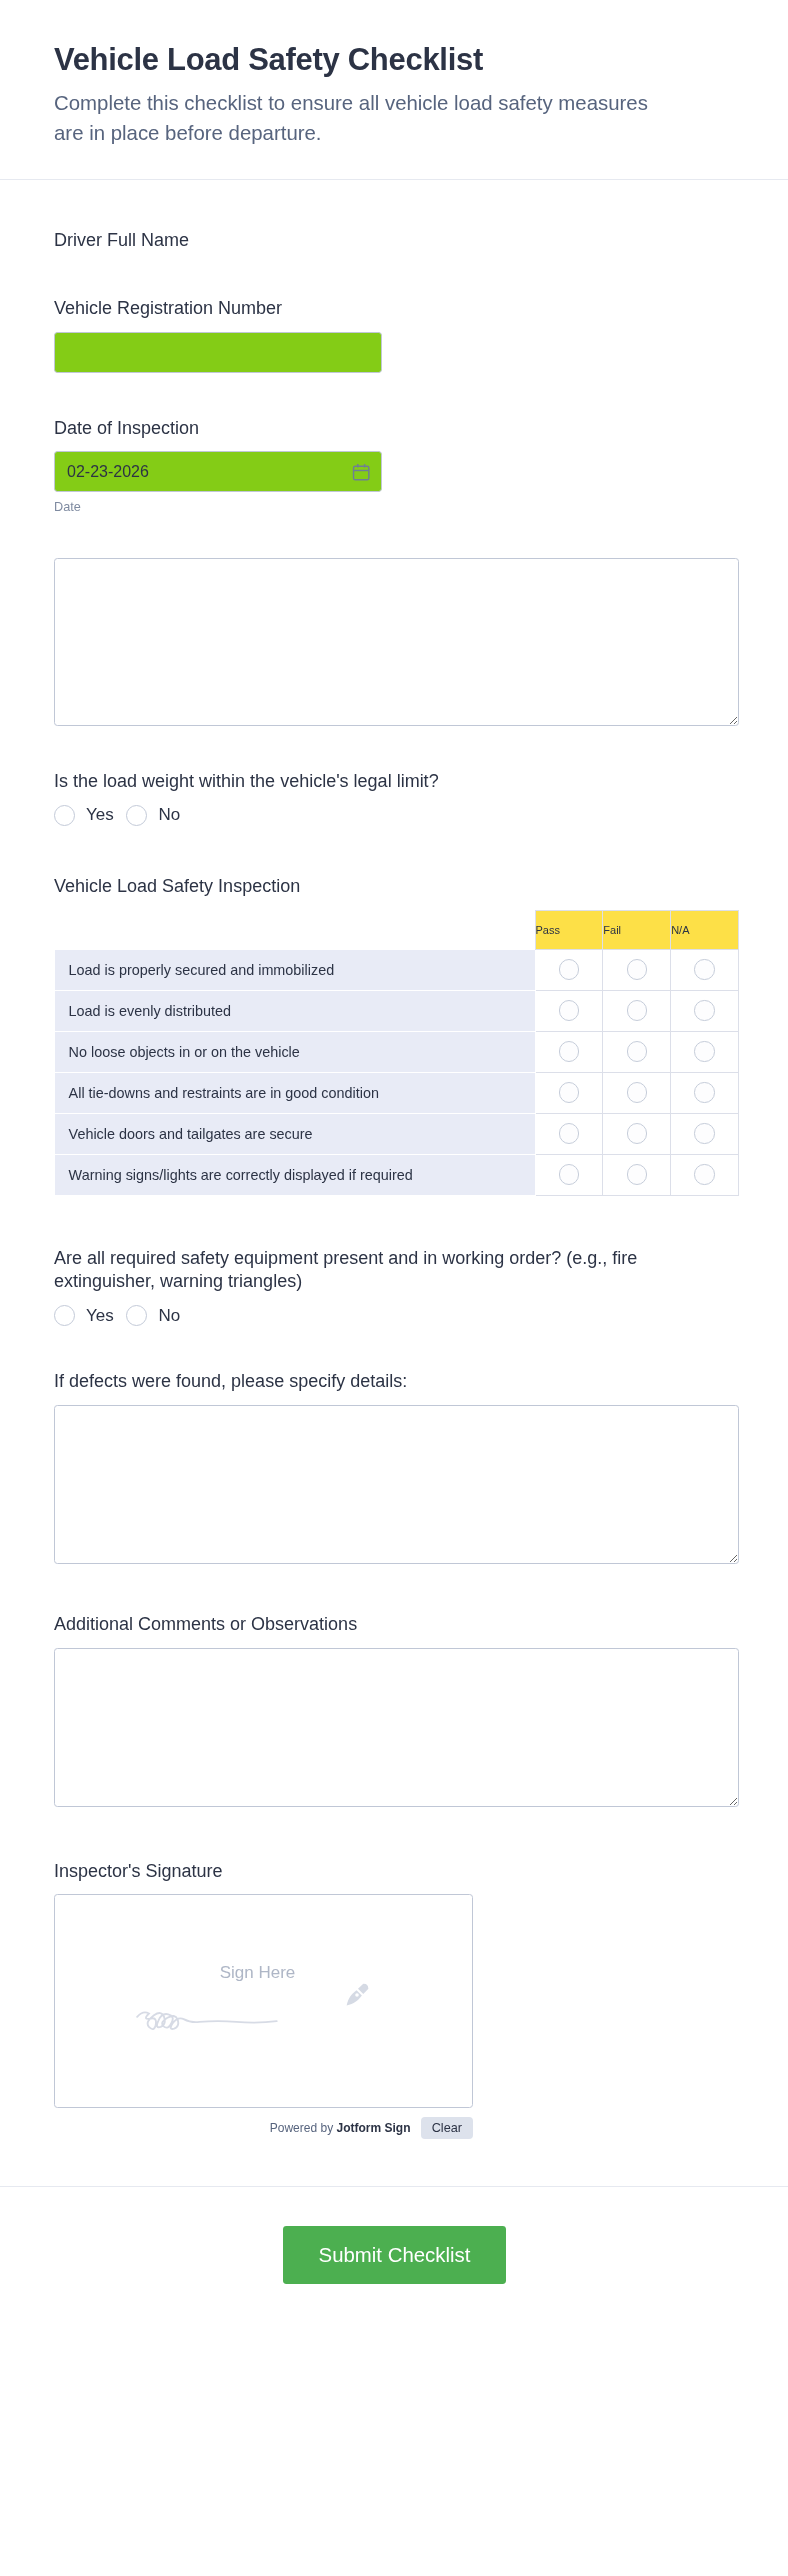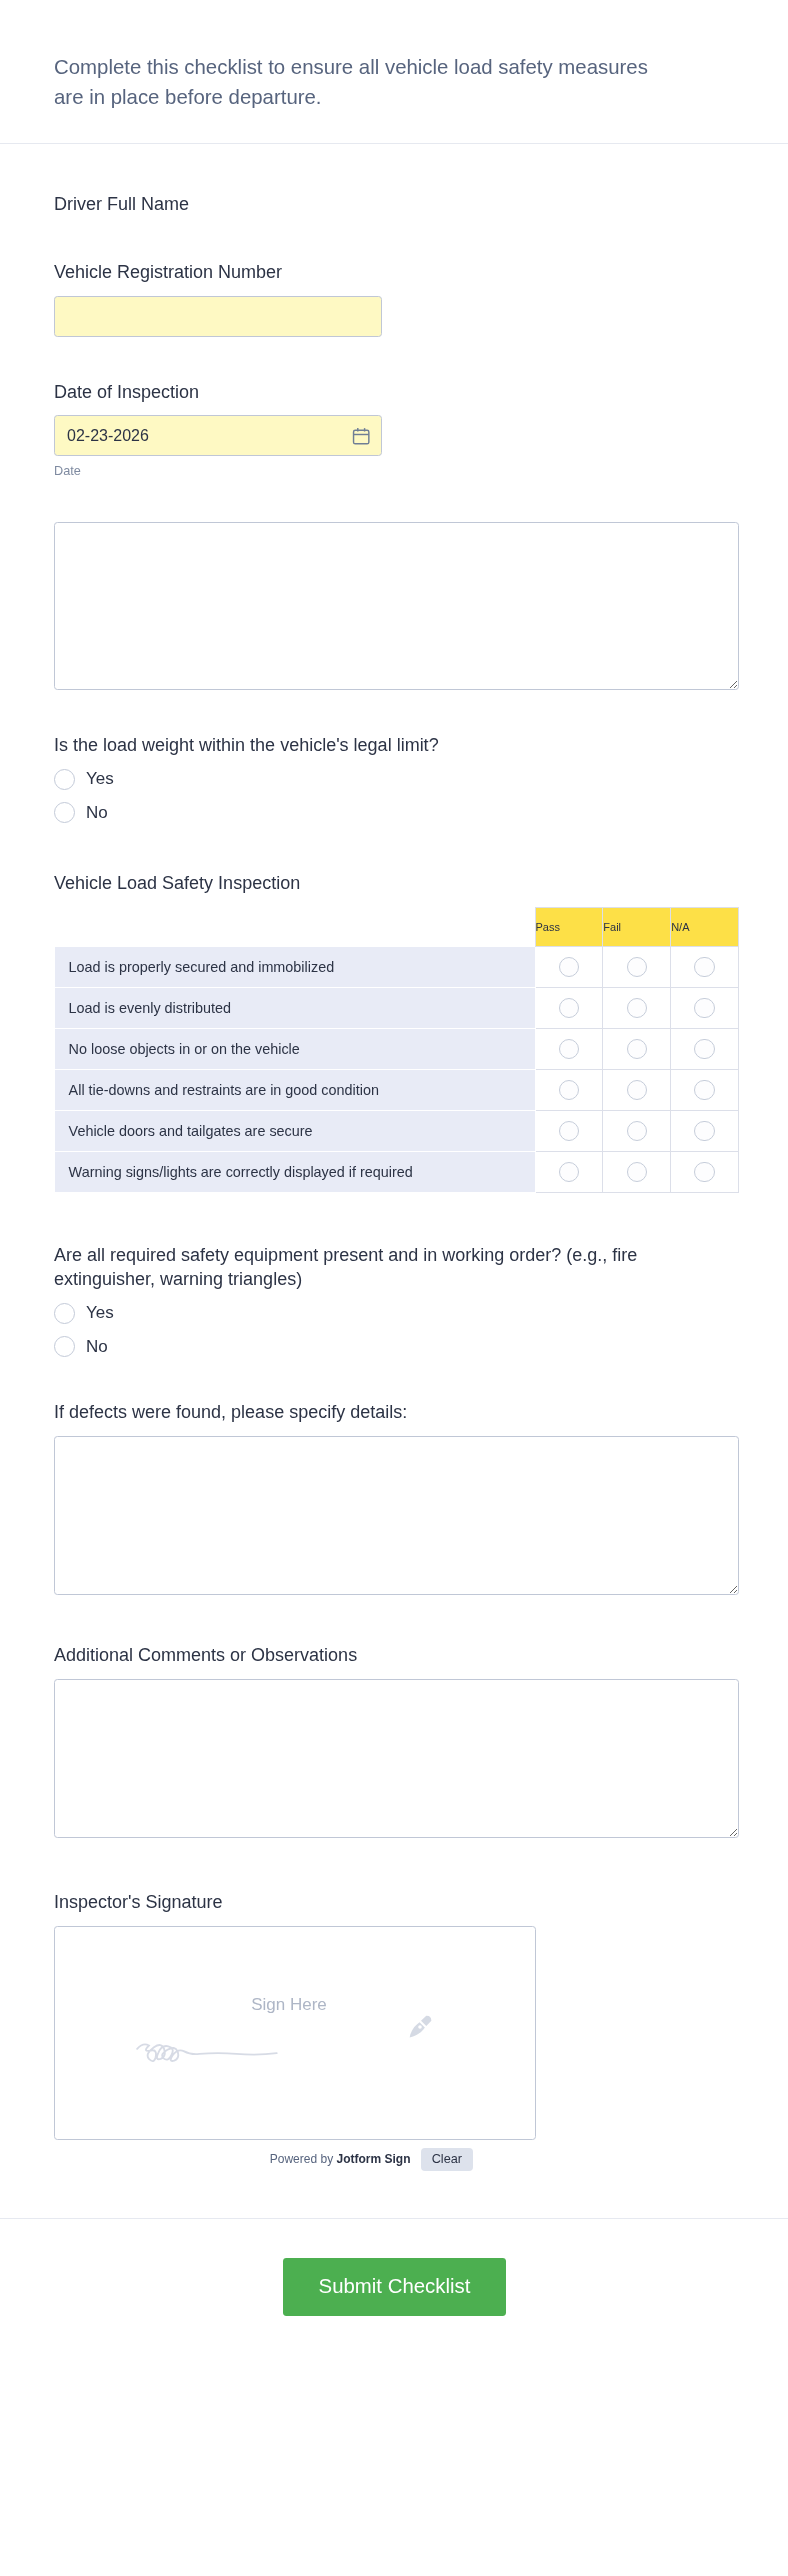--- a/index.html
+++ b/index.html
@@ -17,41 +17,41 @@
   .form-subtitle { margin-top: 10.2px; font-size: 20.4px; line-height: 1.48; color: #57647e; max-width: 628px; }
 
   .form-body { padding: 5.1px 49px 0 54px; }
 
   .question { margin-top: 44px; }
   .q-label { font-size: 18px; font-weight: 500; color: #2c3345; line-height: 1.32; margin-bottom: 11px; max-width: 645px; }
   .sublabel { font-size: 12.7px; color: #7e8aa0; margin-top: 7.6px; }
 
   .text-input {
     height: 41px; border: 0.8px solid #c0c7d6; border-radius: 3.4px;
-    background: #fef9c3; font-size: 16px; color: #2c3345; padding: 0 12px;
+    background: #84cc16; font-size: 16px; color: #2c3345; padding: 0 12px;
     font-family: "Liberation Sans", sans-serif; width: 100%; outline: none;
   }
   .two-col { display: flex; gap: 29px; width: 685px; }
   .col { flex: 1; }
   .half { width: 328px; }
 
   .date-wrap { position: relative; width: 328px; }
   .date-wrap .text-input { padding-right: 39px; }
   .cal-icon { position: absolute; right: 10.2px; top: 10.2px; width: 20.4px; height: 20.4px; cursor: pointer; }
 
   textarea.big {
     width: 685px; border: 0.8px solid #c0c7d6; border-radius: 3.4px;
     font-family: "Liberation Sans", sans-serif; font-size: 16px; color:#2c3345;
     padding: 8.5px 12px; resize: vertical; outline: none; display:block;
   }
   .ta-tall { height: 168px; }
   .ta-mid  { height: 159px; }
 
   
-  .radio-group { display: flex; flex-direction: column; gap: 12.7px; margin-top: 1.7px; }
+  .radio-group { display: flex; flex-direction: row; gap: 12.7px; margin-top: 1.7px; }
   .radio-row { display: flex; align-items: center; gap: 11px; cursor: pointer; }
   .radio {
     width: 21px; height: 21px; border-radius: 50%;
     border: 1.3px solid #c3cad8; background: #fff; flex: 0 0 auto;
   }
   .radio-label { font-size: 17px; color: #2c3345; }
 
   
   table.matrix { border-collapse: collapse; width: 685px; margin-top: 3.4px; }
   table.matrix th.corner { border: none; background: transparent; }
@@ -61,21 +61,21 @@
   }
   table.matrix td.rowlabel {
     background: #e8ebf6; border: 1.7px solid #ffffff;
     font-size: 14.4px; color: #2c3345; padding: 0 13.6px; height: 41px; width: 482px;
   }
   table.matrix td.opt { border: 0.8px solid #dcdfe9; text-align: center; height: 41px; cursor: pointer; }
   .radio.m { width: 20.4px; height: 20.4px; display: inline-block; vertical-align: middle; border-color: #c6cdda; background:#fdfdfe; }
 
   
   .sig-box {
-    width: 482px; height: 214px; border: 0.8px solid #c0c7d6; border-radius: 3.4px;
+    width: 419px; height: 214px; border: 0.8px solid #c0c7d6; border-radius: 3.4px;
     position: relative; background: #fff; cursor: pointer;
   }
   .sig-hint { position: absolute; left: 50%; top: 68px; transform: translateX(-58%); font-size: 17px; color: #aeb6c6; }
   .sig-squiggle { position: absolute; left: 78px; top: 100px; }
   .pen-icon { position: absolute; right: 100px; top: 85px; width: 29px; height: 29px; }
   .sig-footer { width: 419px; display: flex; justify-content: flex-end; align-items: center; gap: 10.2px; margin-top: 8.5px; }
   .powered { font-size: 12px; color: #57647e; }
   .powered b { color: #2c3345; }
   .clear-btn {
     background: #dde2ec; border: none; border-radius: 4px; padding: 4.2px 11px;
@@ -89,20 +89,21 @@
     font-size: 20.4px; padding: 0 36px; height: 58px; cursor: pointer;
     font-family: "Liberation Sans", sans-serif;
   }
 </style>
 </head>
 <body>
 
 <div class="page">
 
   <div class="form-header">
+    <h1 class="form-title">Vehicle Load Safety Checklist</h1>
     <div class="form-subtitle">Complete this checklist to ensure all vehicle load safety measures are in place before departure.</div>
   </div>
 
   <div class="form-body">
 
     <div class="question" style="">
       <div class="q-label">Driver Full Name</div>
     </div>
 
     <div class="question">

